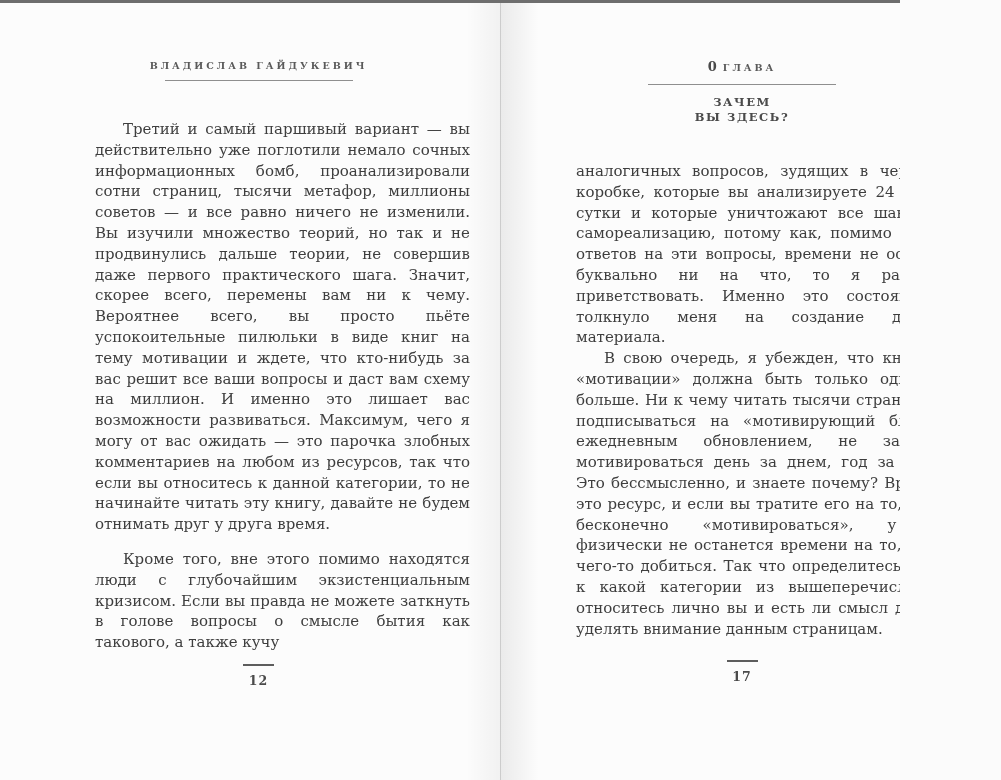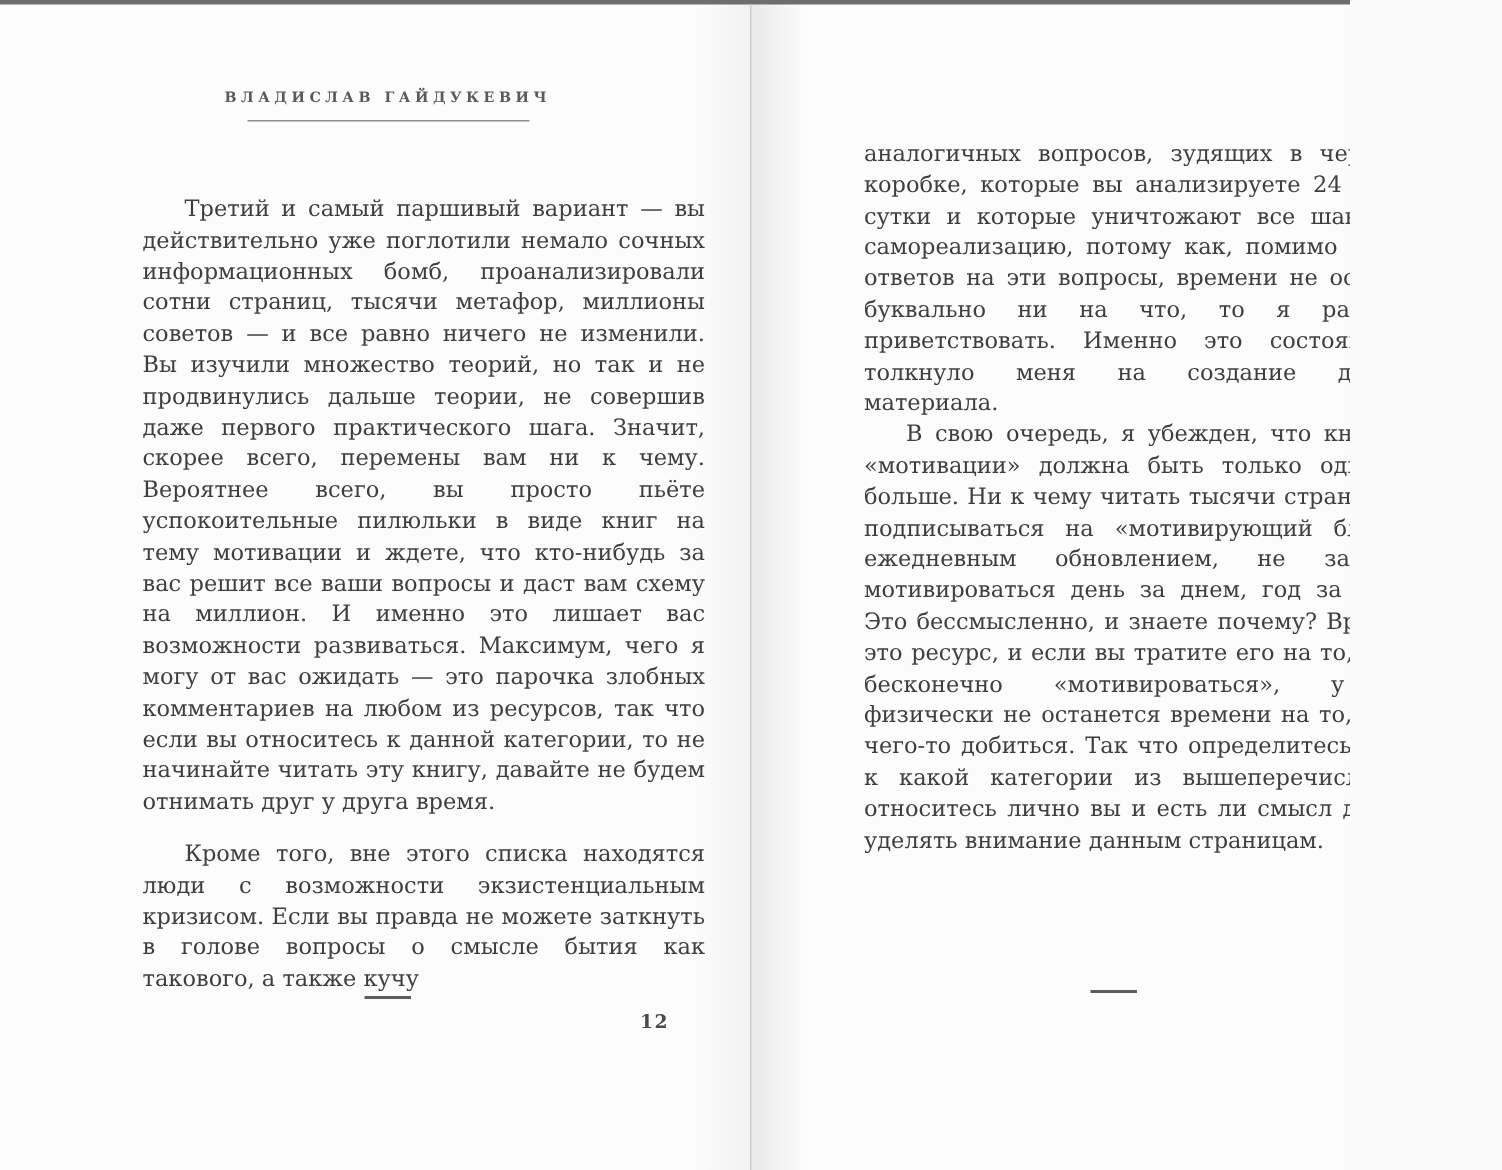--- a/index.html
+++ b/index.html
@@ -81,41 +81,41 @@
   }
   .chapter-title {
     font-size: 11.5px;
     font-weight: 700;
     letter-spacing: 1.6px;
     line-height: 15px;
     color: #4a4a4a;
   }
   
   .body-text {
-    margin-top: 48px;
+    margin-top: 38px;
     font-size: 15px;
     line-height: 20.8px;
     text-align: justify;
     color: #3e3e3e;
   }
   .page-right .body-text { margin-top: 36px; }
   .body-text p {
     margin: 0;
     text-indent: 28px;
   }
   .body-text p.section-gap { margin-top: 14px; }
   .body-text p.no-indent { text-indent: 0; }
   .script {
   }
   
   .folio {
     position: absolute;
     top: 604px;
     width: 100%;
-    text-align: right;
+    text-align: center;
     transform: translateX(-24px);
   }
   .folio-rule {
     width: 31px;
     height: 1.5px;
     background: #5d5d5d;
     border: none;
     margin: 0 auto 7px auto;
   }
   .folio-number {
@@ -135,29 +135,40 @@
   <div class="gutter-line"></div>
   <div class="gutter-shade-right"></div>
 
   <div class="page page-left">
     <div class="running-head">
       <div class="author-line">ВЛАДИСЛАВ ГАЙДУКЕВИЧ</div>
       <hr class="head-rule">
     </div>
     <div class="body-text">
       <p>Третий и самый паршивый вариант — вы действительно уже поглотили немало сочных информационных бомб, проанализировали сотни страниц, тысячи метафор, миллионы советов — и все равно ничего не изменили. Вы изучили множество теорий, но так и не продвинулись дальше теории, не совершив даже первого практического шага. Значит, скорее всего, перемены вам ни к чему. Вероятнее всего, вы просто пьёте успокоительные пилюльки в виде книг на тему мотивации и ждете, что кто-нибудь за вас решит все ваши вопросы и даст вам схему на миллион. И именно это лишает вас возможности развиваться. Максимум, чего я могу от вас ожидать — это парочка злобных комментариев на любом из ресурсов, так что если вы относитесь к данной категории, то не начинайте читать эту книгу, давайте не будем отнимать друг у друга время.</p>
-      <p class="section-gap">Кроме того, вне этого списка находятся люди с возможности экзистенциальным кризисом. Если вы правда не можете заткнуть в голове вопросы о смысле бытия как такового, а также кучу</p>
+      <p class="section-gap">Кроме того, вне этого помимо находятся люди с глубочайшим экзистенциальным кризисом. Если вы правда не можете заткнуть в голове вопросы о смысле бытия как такового, а также кучу</p>
     </div>
     <div class="folio">
       <hr class="folio-rule">
       <div class="folio-number">12</div>
     </div>
   </div>
 
   <div class="page page-right">
+    <div class="running-head">
+      <div>
+        <span class="chapter-num">0</span>
+        <span class="chapter-word">ГЛАВА</span>
+      </div>
+      <hr class="head-rule">
+      <div class="chapter-title">
+        <div>ЗАЧЕМ</div>
+        <div>ВЫ ЗДЕСЬ?</div>
+      </div>
+    </div>
     <div class="body-text">
       <p class="no-indent">аналогичных вопросов, зудящих в черепной коробке, которые вы анализируете 24 часа в сутки и которые уничтожают все шансы на самореализацию, потому как, помимо поиска ответов на эти вопросы, времени не остается буквально ни на что, то я рад вас приветствовать. Именно это состояние и толкнуло меня на создание данного материала.</p>
       <p><span class="script">В свою очередь, я убежден, что книга по «мотивации» должна быть только одна.</span><span> Не больше. Ни к чему читать тысячи страниц или подписываться на «мотивирующий блог» с ежедневным обновлением, не за чем мотивироваться день за днем, год за годом. Это бессмысленно, и знаете почему? Время — это ресурс, и если вы тратите его на то, чтобы бесконечно «мотивироваться», у вас физически не останется времени на то, чтобы чего-то добиться. Так что определитесь с тем, к какой категории из вышеперечисленных относитесь лично вы и есть ли смысл для вас уделять внимание данным страницам.</span></p>
     </div>
     <div class="folio">
       <hr class="folio-rule">
       <div class="folio-number">17</div>
     </div>
   </div>
 </div>

